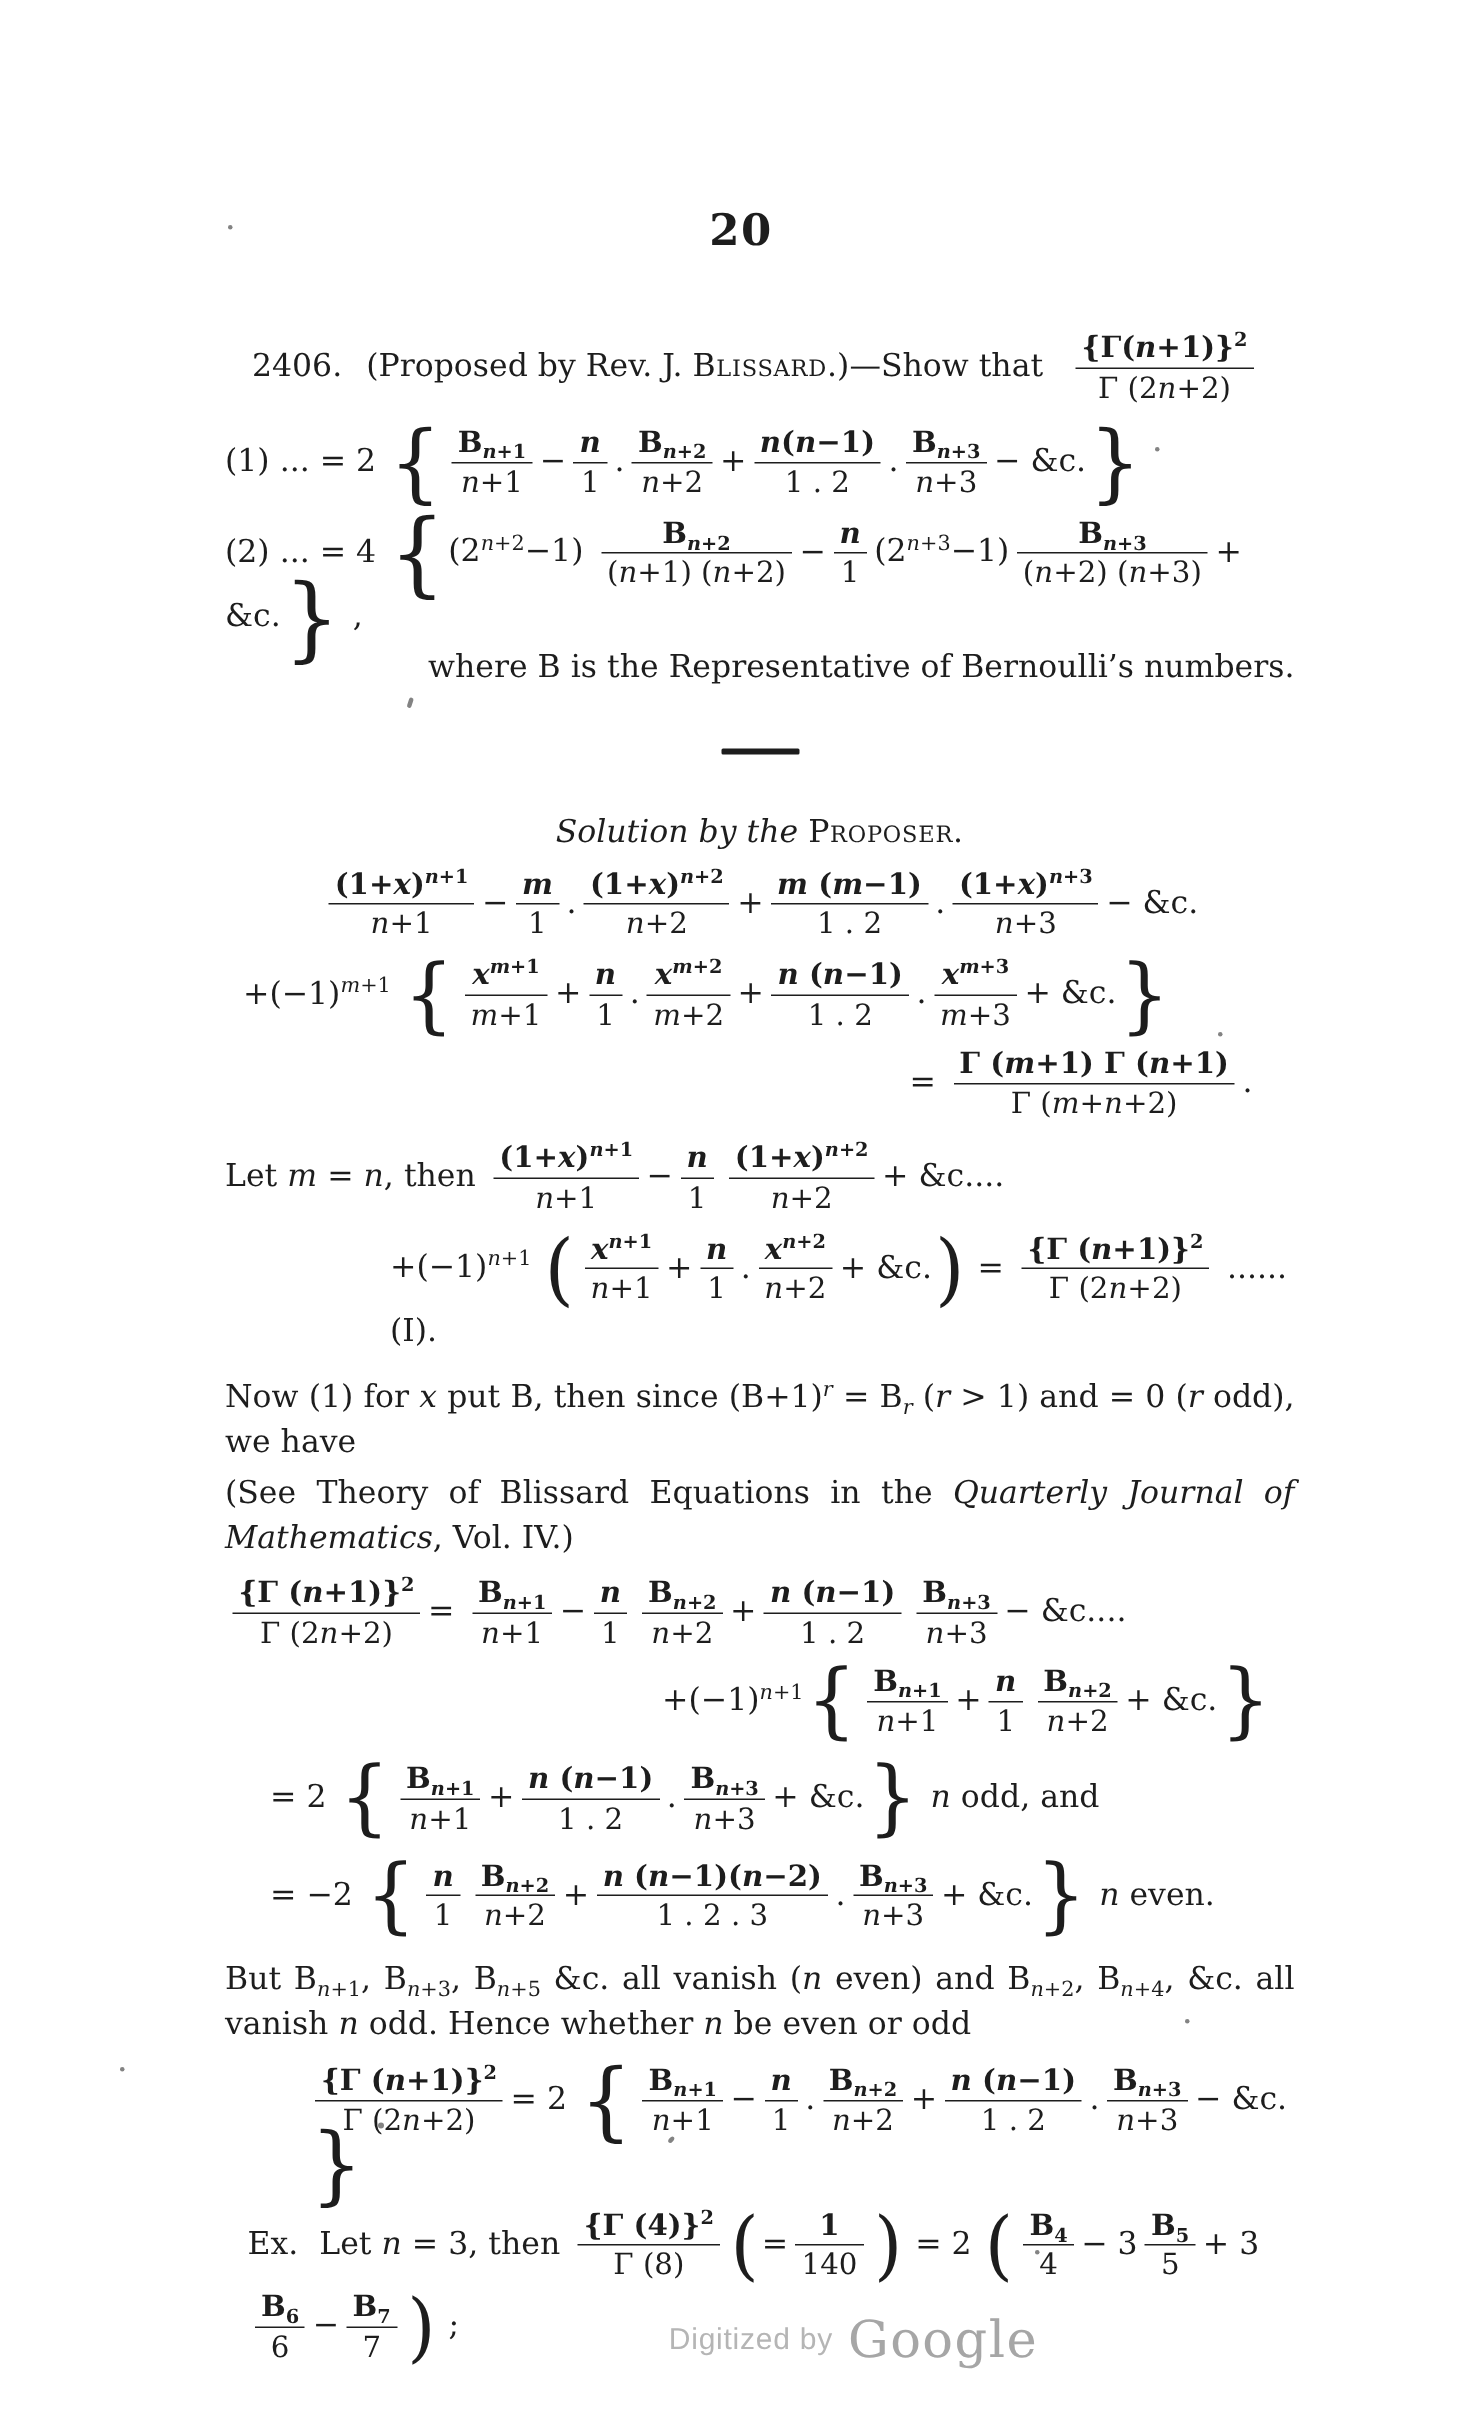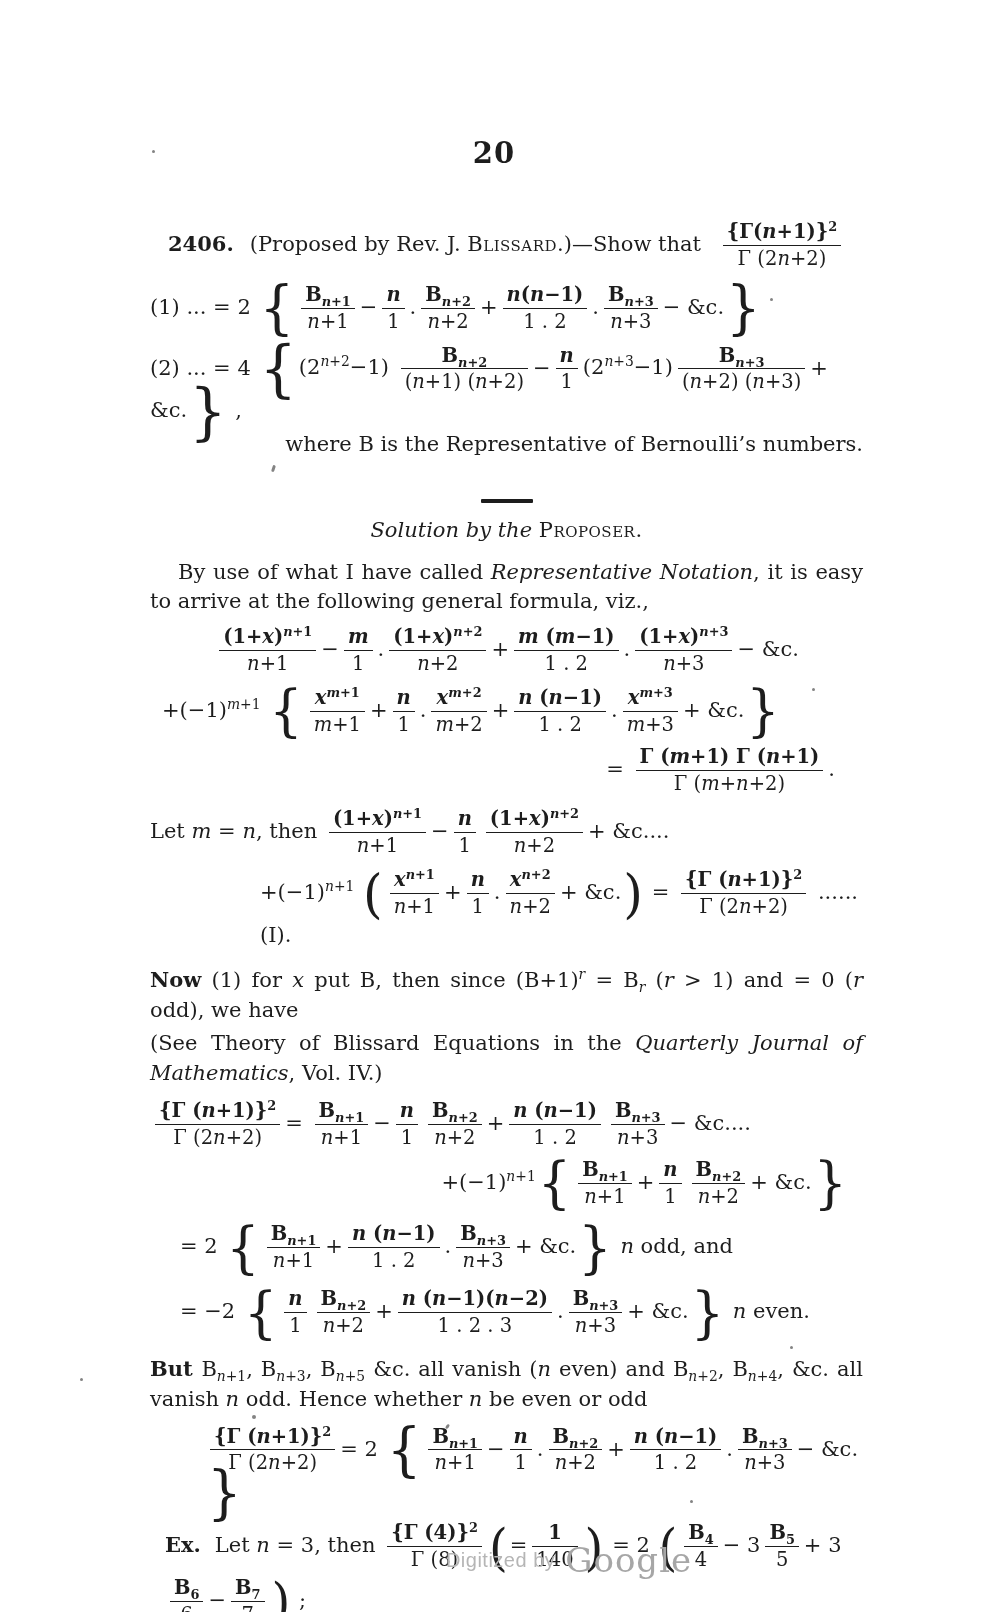--- a/index.html
+++ b/index.html
@@ -28,21 +28,21 @@
   .content{
     padding:48px 125px 0 150px;
   }
   .blk{
     font-size:21px;
     line-height:1.42;
     position:relative;
   }
   .indent-first{text-indent:28px;}
   .tok-t{font-style:normal;}
-  .tok-b{font-weight:700;}
+  .tok-b{font-weight:400;}
   .tok-i{font-style:italic;}
   .tok-sc{font-variant:small-caps;letter-spacing:0.5px;}
   .tok-m i{font-style:italic;}
   sup,sub{font-size:66%;line-height:0;}
   sup{vertical-align:0.55em;}
   sub{vertical-align:-0.35em;}
   .frac{
     display:inline-block;
     vertical-align:middle;
     text-align:center;
@@ -114,22 +114,21 @@
 <body>
 
 <div class="page-number">20</div>
 
 <div class="content">
     <div class="blk " style="text-align: left; margin-top: 0px; padding-left: 18px;"><span class="tok-b">2406.</span><span style="display: inline-block; width: 16px;"></span><span class="tok-t">(Proposed by Rev. J. </span><span class="tok-sc">Blissard</span><span class="tok-t">.)—Show that </span><span style="display: inline-block; width: 10px;"></span><span class="frac"><span class="fn">{Γ(<i>n</i>+1)}<sup>2</sup></span><span class="fd">Γ (2<i>n</i>+2)</span></span></div>
     <div class="blk " style="text-align: left; margin-top: 8px;"><span class="tok-m">(1) ... = 2 </span><span class="big" style="font-size: 2.6em;">{</span><span class="frac"><span class="fn">B<sub><i>n</i>+1</sub></span><span class="fd"><i>n</i>+1</span></span><span class="tok-m">−</span><span class="frac"><span class="fn"><i>n</i></span><span class="fd">1</span></span><span class="tok-m">.</span><span class="frac"><span class="fn">B<sub><i>n</i>+2</sub></span><span class="fd"><i>n</i>+2</span></span><span class="tok-m">+</span><span class="frac"><span class="fn"><i>n</i>(<i>n</i>−1)</span><span class="fd">1 . 2</span></span><span class="tok-m">.</span><span class="frac"><span class="fn">B<sub><i>n</i>+3</sub></span><span class="fd"><i>n</i>+3</span></span><span class="tok-m">− &amp;c.</span><span class="big" style="font-size: 2.6em;">}</span></div>
     <div class="blk " style="text-align: left; margin-top: 6px;"><span class="tok-m">(2) ... = 4 </span><span class="big" style="font-size: 2.8em;">{</span><span class="tok-m">(2<sup><i>n</i>+2</sup>−1) </span><span class="frac"><span class="fn">B<sub><i>n</i>+2</sub></span><span class="fd">(<i>n</i>+1) (<i>n</i>+2)</span></span><span class="tok-m">−</span><span class="frac"><span class="fn"><i>n</i></span><span class="fd">1</span></span><span class="tok-m">(2<sup><i>n</i>+3</sup>−1)</span><span class="frac"><span class="fn">B<sub><i>n</i>+3</sub></span><span class="fd">(<i>n</i>+2) (<i>n</i>+3)</span></span><span class="tok-m">+ &amp;c.</span><span class="big" style="font-size: 2.8em;">}</span><span class="tok-m"> ,</span></div>
     <div class="blk " style="text-align: right; margin-top: 4px;"><span class="tok-t">where B is the Representative of Bernoulli’s numbers.</span></div>
     <div class="blk rule-wrap" style="margin-top: 22px;"><div class="rule"></div></div>
-    <div class="blk " style="text-align: center; margin-top: 4px;"><span class="tok-i">Solution by the </span><span class="tok-sc">Proposer.</span></div>
-    <div class="blk indent-first" style="text-align: justify; margin-top: 12px;"><span class="tok-t">By use of what I have called </span><span class="tok-i">Representative Notation</span><span class="tok-t">, it is easy to arrive at the following general formula, viz.,</span></div>
+    <div class="blk " style="text-align: center; margin-top: 28px;"><span class="tok-i">Solution by the </span><span class="tok-sc">Proposer.</span></div>
     <div class="blk " style="text-align: center; margin-top: 6px;"><span class="frac"><span class="fn">(1+<i>x</i>)<sup><i>n</i>+1</sup></span><span class="fd"><i>n</i>+1</span></span><span class="tok-m">−</span><span class="frac"><span class="fn"><i>m</i></span><span class="fd">1</span></span><span class="tok-m">.</span><span class="frac"><span class="fn">(1+<i>x</i>)<sup><i>n</i>+2</sup></span><span class="fd"><i>n</i>+2</span></span><span class="tok-m">+</span><span class="frac"><span class="fn"><i>m</i> (<i>m</i>−1)</span><span class="fd">1 . 2</span></span><span class="tok-m">.</span><span class="frac"><span class="fn">(1+<i>x</i>)<sup><i>n</i>+3</sup></span><span class="fd"><i>n</i>+3</span></span><span class="tok-m">− &amp;c.</span></div>
     <div class="blk " style="text-align: left; margin-top: 6px; padding-left: 12px;"><span class="tok-m">+(−1)<sup><i>m</i>+1</sup> </span><span class="big" style="font-size: 2.5em;">{</span><span class="frac"><span class="fn"><i>x</i><sup><i>m</i>+1</sup></span><span class="fd"><i>m</i>+1</span></span><span class="tok-m">+</span><span class="frac"><span class="fn"><i>n</i></span><span class="fd">1</span></span><span class="tok-m">.</span><span class="frac"><span class="fn"><i>x</i><sup><i>m</i>+2</sup></span><span class="fd"><i>m</i>+2</span></span><span class="tok-m">+</span><span class="frac"><span class="fn"><i>n</i> (<i>n</i>−1)</span><span class="fd">1 . 2</span></span><span class="tok-m">.</span><span class="frac"><span class="fn"><i>x</i><sup><i>m</i>+3</sup></span><span class="fd"><i>m</i>+3</span></span><span class="tok-m">+ &amp;c.</span><span class="big" style="font-size: 2.5em;">}</span></div>
     <div class="blk " style="text-align: right; margin-top: 4px; padding-right: 28px;"><span class="tok-m">= </span><span class="frac"><span class="fn">Γ (<i>m</i>+1) Γ (<i>n</i>+1)</span><span class="fd">Γ (<i>m</i>+<i>n</i>+2)</span></span><span class="tok-m">.</span></div>
     <div class="blk " style="text-align: left; margin-top: 8px;"><span class="tok-t">Let </span><span class="tok-m"><i>m</i> = <i>n</i>,</span><span class="tok-t"> then </span><span class="frac"><span class="fn">(1+<i>x</i>)<sup><i>n</i>+1</sup></span><span class="fd"><i>n</i>+1</span></span><span class="tok-m">−</span><span class="frac"><span class="fn"><i>n</i></span><span class="fd">1</span></span><span class="frac"><span class="fn">(1+<i>x</i>)<sup><i>n</i>+2</sup></span><span class="fd"><i>n</i>+2</span></span><span class="tok-m">+ &amp;c....</span></div>
     <div class="blk " style="text-align: left; margin-top: 6px; padding-left: 110px;"><span class="tok-m">+(−1)<sup><i>n</i>+1</sup> </span><span class="big" style="font-size: 2.4em;">(</span><span class="frac"><span class="fn"><i>x</i><sup><i>n</i>+1</sup></span><span class="fd"><i>n</i>+1</span></span><span class="tok-m">+</span><span class="frac"><span class="fn"><i>n</i></span><span class="fd">1</span></span><span class="tok-m">.</span><span class="frac"><span class="fn"><i>x</i><sup><i>n</i>+2</sup></span><span class="fd"><i>n</i>+2</span></span><span class="tok-m">+ &amp;c.</span><span class="big" style="font-size: 2.4em;">)</span><span class="tok-m"> = </span><span class="frac"><span class="fn">{Γ (<i>n</i>+1)}<sup>2</sup></span><span class="fd">Γ (2<i>n</i>+2)</span></span><span class="tok-t"> ......(I).</span></div>
     <div class="blk " style="text-align: justify; margin-top: 14px;"><span class="tok-b">Now</span><span class="tok-t"> (1) for </span><span class="tok-m"><i>x</i></span><span class="tok-t"> put B, then since </span><span class="tok-m">(B+1)<sup><i>r</i></sup> = B<sub><i>r</i></sub> (<i>r</i> &gt; 1)</span><span class="tok-t"> and </span><span class="tok-m">= 0 (<i>r</i></span><span class="tok-t"> odd), we have</span></div>
     <div class="blk " style="text-align: justify; margin-top: 4px;"><span class="tok-t">(See Theory of Blissard Equations in the </span><span class="tok-i">Quarterly Journal of Mathematics</span><span class="tok-t">, Vol. IV.)</span></div>
     <div class="blk " style="text-align: left; margin-top: 8px;"><span class="frac"><span class="fn">{Γ (<i>n</i>+1)}<sup>2</sup></span><span class="fd">Γ (2<i>n</i>+2)</span></span><span class="tok-m">= </span><span class="frac"><span class="fn">B<sub><i>n</i>+1</sub></span><span class="fd"><i>n</i>+1</span></span><span class="tok-m">−</span><span class="frac"><span class="fn"><i>n</i></span><span class="fd">1</span></span><span class="frac"><span class="fn">B<sub><i>n</i>+2</sub></span><span class="fd"><i>n</i>+2</span></span><span class="tok-m">+</span><span class="frac"><span class="fn"><i>n</i> (<i>n</i>−1)</span><span class="fd">1 . 2</span></span><span class="frac"><span class="fn">B<sub><i>n</i>+3</sub></span><span class="fd"><i>n</i>+3</span></span><span class="tok-m">− &amp;c....</span></div>
     <div class="blk " style="text-align: right; margin-top: 4px; padding-right: 14px;"><span class="tok-m">+(−1)<sup><i>n</i>+1</sup></span><span class="big" style="font-size: 2.5em;">{</span><span class="frac"><span class="fn">B<sub><i>n</i>+1</sub></span><span class="fd"><i>n</i>+1</span></span><span class="tok-m">+</span><span class="frac"><span class="fn"><i>n</i></span><span class="fd">1</span></span><span class="frac"><span class="fn">B<sub><i>n</i>+2</sub></span><span class="fd"><i>n</i>+2</span></span><span class="tok-m">+ &amp;c.</span><span class="big" style="font-size: 2.5em;">}</span></div>
     <div class="blk " style="text-align: left; margin-top: 10px; padding-left: 30px;"><span class="tok-m">= 2 </span><span class="big" style="font-size: 2.5em;">{</span><span class="frac"><span class="fn">B<sub><i>n</i>+1</sub></span><span class="fd"><i>n</i>+1</span></span><span class="tok-m">+</span><span class="frac"><span class="fn"><i>n</i> (<i>n</i>−1)</span><span class="fd">1 . 2</span></span><span class="tok-m">.</span><span class="frac"><span class="fn">B<sub><i>n</i>+3</sub></span><span class="fd"><i>n</i>+3</span></span><span class="tok-m">+ &amp;c.</span><span class="big" style="font-size: 2.5em;">}</span><span class="tok-m"> <i>n</i></span><span class="tok-t"> odd, and</span></div>

